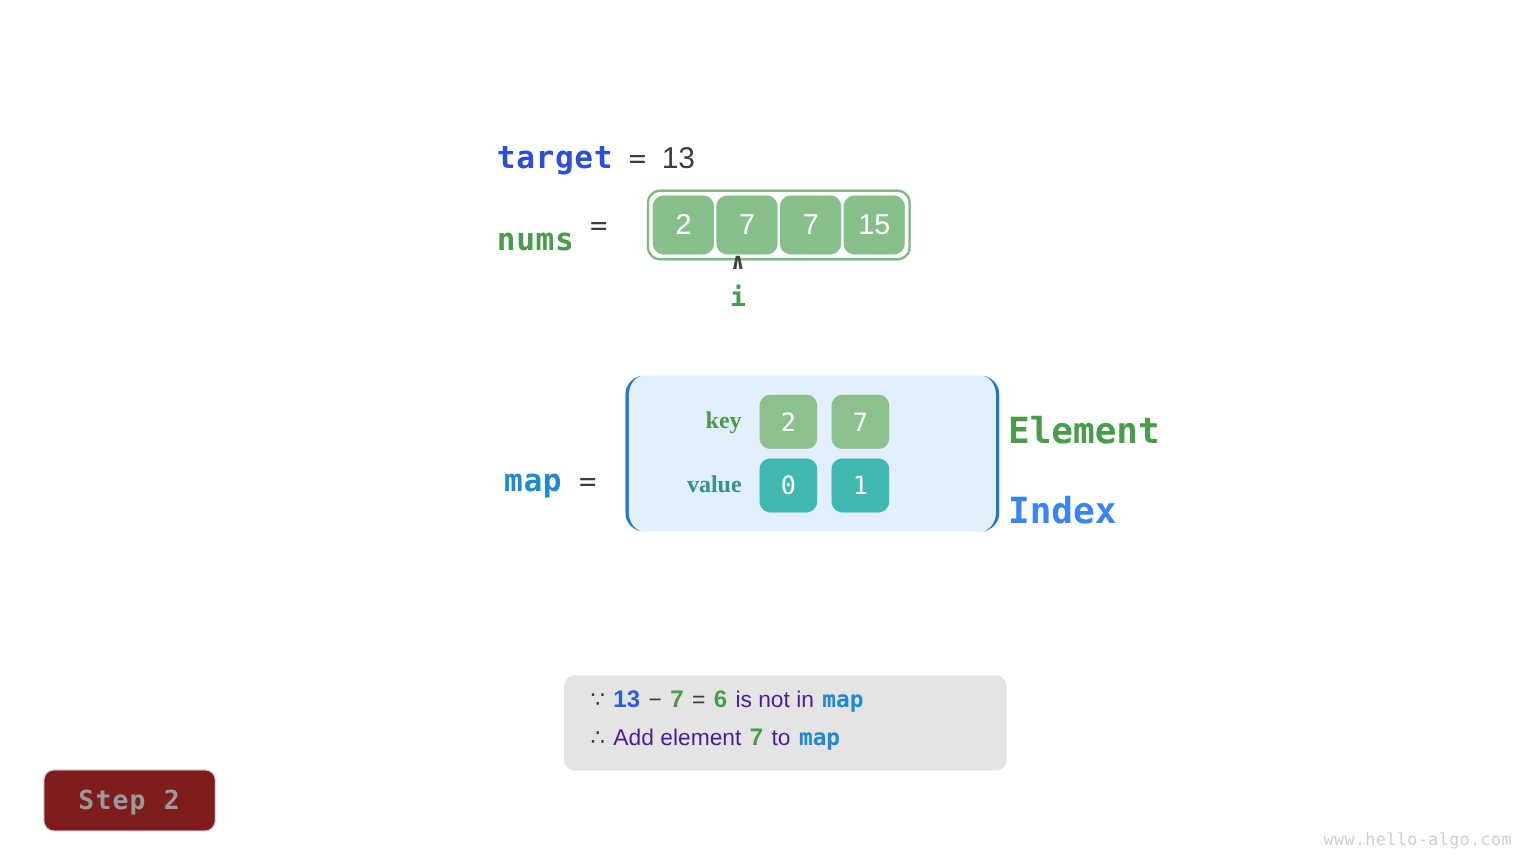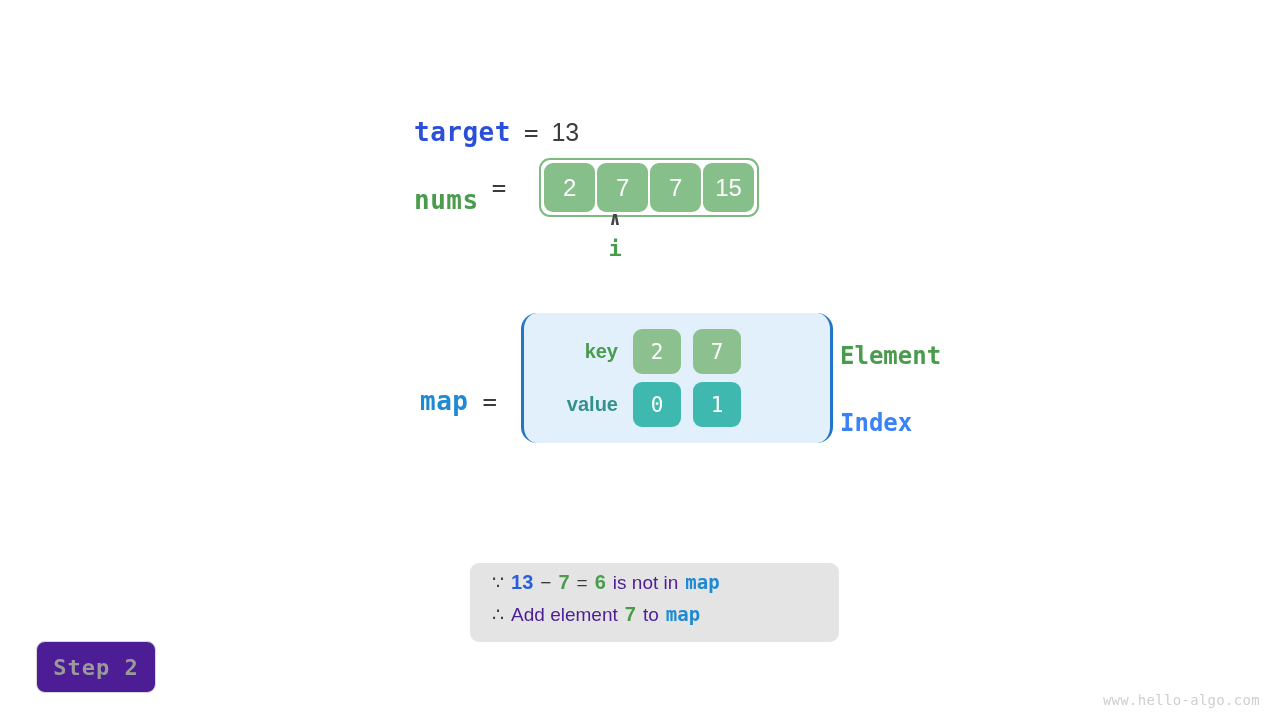--- a/index.html
+++ b/index.html
@@ -152,21 +152,21 @@
   #map-row-labels {
     position: absolute;
     left: 548px;
     top: 313px;
     width: 70px;
     height: 130px;
   }
   .row-label {
     position: absolute;
     right: 0;
-    font-family: Liberation Sans, sans-serif;
+    font-family: Liberation Serif, serif;
     font-weight: bold;
     font-size: 20px;
     white-space: nowrap;
   }
   .row-label.key-label {
     top: 27px;
     color: #4a9c4d;
   }
   .row-label.value-label {
     top: 80px;
@@ -208,21 +208,21 @@
     left: 840px;
     top: 313px;
     height: 130px;
     width: 140px;
   }
   .side-label {
     position: absolute;
     left: 0;
     font-family: "DejaVu Sans Mono", monospace;
     font-weight: bold;
-    font-size: 24px;
+    font-size: 30px;
     white-space: nowrap;
   }
   .side-label.element {
     top: 29px;
     color: #4a9c4d;
   }
   .side-label.index {
     top: 96px;
     color: #3b82f6;
   }
@@ -289,25 +289,25 @@
     font-family: "DejaVu Sans Mono", monospace;
     font-weight: bold;
     font-size: 19px;
   }
 
   
   #step-badge {
     position: absolute;
     left: 36px;
     top: 641px;
-    width: 120px;
+    width: 144px;
     height: 52px;
     border: 1px solid #d8d8d8;
     border-radius: 9px;
-    background: #4c1d95;
+    background: #7f1d1d;
     display: flex;
     align-items: center;
     justify-content: center;
     font-family: "DejaVu Sans Mono", monospace;
     font-weight: bold;
     font-size: 22px;
     color: #9a9a9a;
     letter-spacing: 1px;
     box-sizing: border-box;
   }

